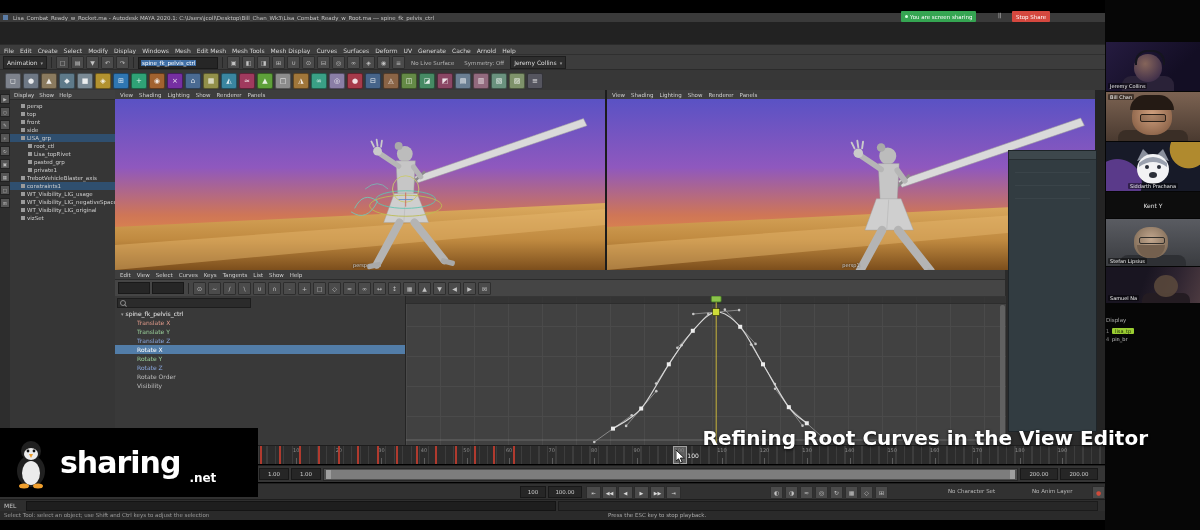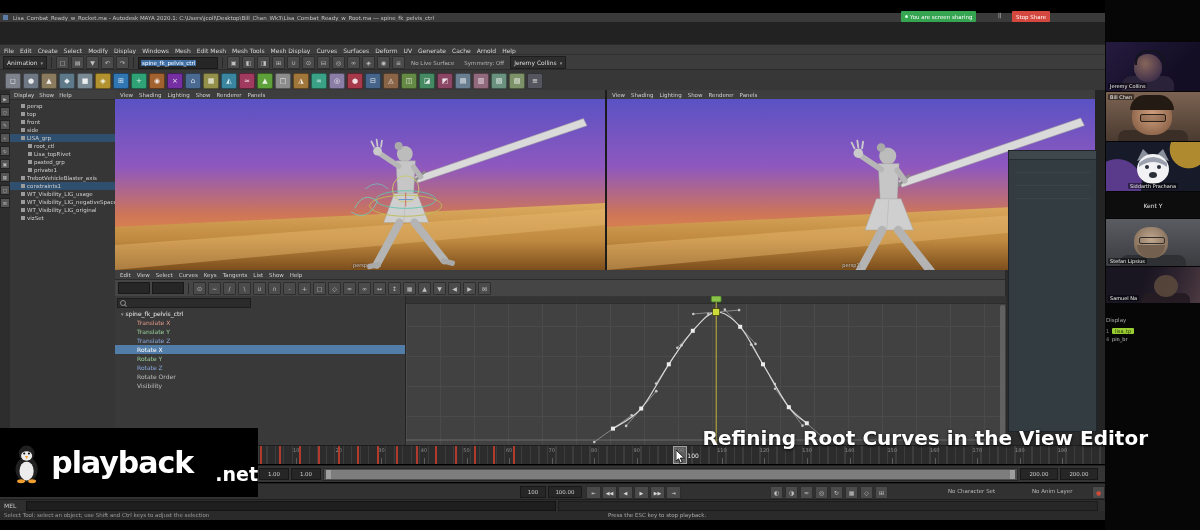--- a/index.html
+++ b/index.html
@@ -174,21 +174,21 @@
   .lchip{font-size:5px;color:#cfcfcf;}
   .lchip.hl{background:#9acd32;color:#1b2405;padding:0 3px;border-radius:1px;}
   
   #overlay-title{right:52px;top:426px;font-size:20px;font-weight:bold;color:#fff;z-index:45;
                  white-space:nowrap;text-shadow:0 1px 3px rgba(0,0,0,.95);}
   #overlay-sub{right:52px;top:453px;font-size:15px;color:#fff;z-index:45;white-space:nowrap;
                text-shadow:0 1px 3px rgba(0,0,0,.95);}
   #logo{left:0;top:428px;width:258px;height:69px;background:#000;z-index:40;display:flex;
         align-items:center;padding-left:10px;gap:8px;box-sizing:border-box;}
   #logotext{font-size:30px;font-weight:bold;color:#fff;letter-spacing:-1px;line-height:1;}
-  #logotld{font-size:19px;font-weight:bold;color:#fff;align-self:flex-end;margin-bottom:12px;margin-left:14px;}
+  #logotld{font-size:12px;font-weight:bold;color:#fff;align-self:flex-end;margin-bottom:12px;margin-left:1px;}
   #cursor{left:676px;top:450px;z-index:70;}
 </style>
 </head>
 <body>
 
 <svg width="0" height="0" style="position:absolute">
   <defs>
     <linearGradient id="skyg" x1="0" y1="0" x2="0" y2="1">
       <stop offset="0" stop-color="#5a52c4"></stop>
         <stop offset="0.4" stop-color="#8f58be"></stop>
@@ -757,20 +757,20 @@
       <ellipse cx="21" cy="34" rx="14" ry="16" fill="#202020"></ellipse>
       <ellipse cx="21" cy="36" rx="9" ry="12" fill="#ececec"></ellipse>
       <circle cx="21" cy="14" r="10" fill="#202020"></circle>
       <ellipse cx="21" cy="17" rx="7" ry="6" fill="#ececec"></ellipse>
       <circle cx="18" cy="14" r="1.4" fill="#111"></circle>
       <circle cx="24" cy="14" r="1.4" fill="#111"></circle>
       <polygon points="19,17 23,17 21,21" fill="#f09f2e"></polygon>
       <ellipse cx="14" cy="49" rx="5" ry="2.5" fill="#f09f2e"></ellipse>
       <ellipse cx="28" cy="49" rx="5" ry="2.5" fill="#f09f2e"></ellipse>
     </svg>
-    <span id="logotext">playback</span>
+    <span id="logotext">sharing</span>
     <span id="logotld">.net</span>
   </div>
 
   <svg class="abs" id="cursor" width="10" height="14" viewBox="0 0 10 14">
     <polygon points="0,0 0,11 2.6,8.8 4.4,13 6.2,12.2 4.4,8 8.4,8" fill="#fff" stroke="#000" stroke-width="0.8"></polygon>
   </svg>
 </div>
 
 </body></html>

